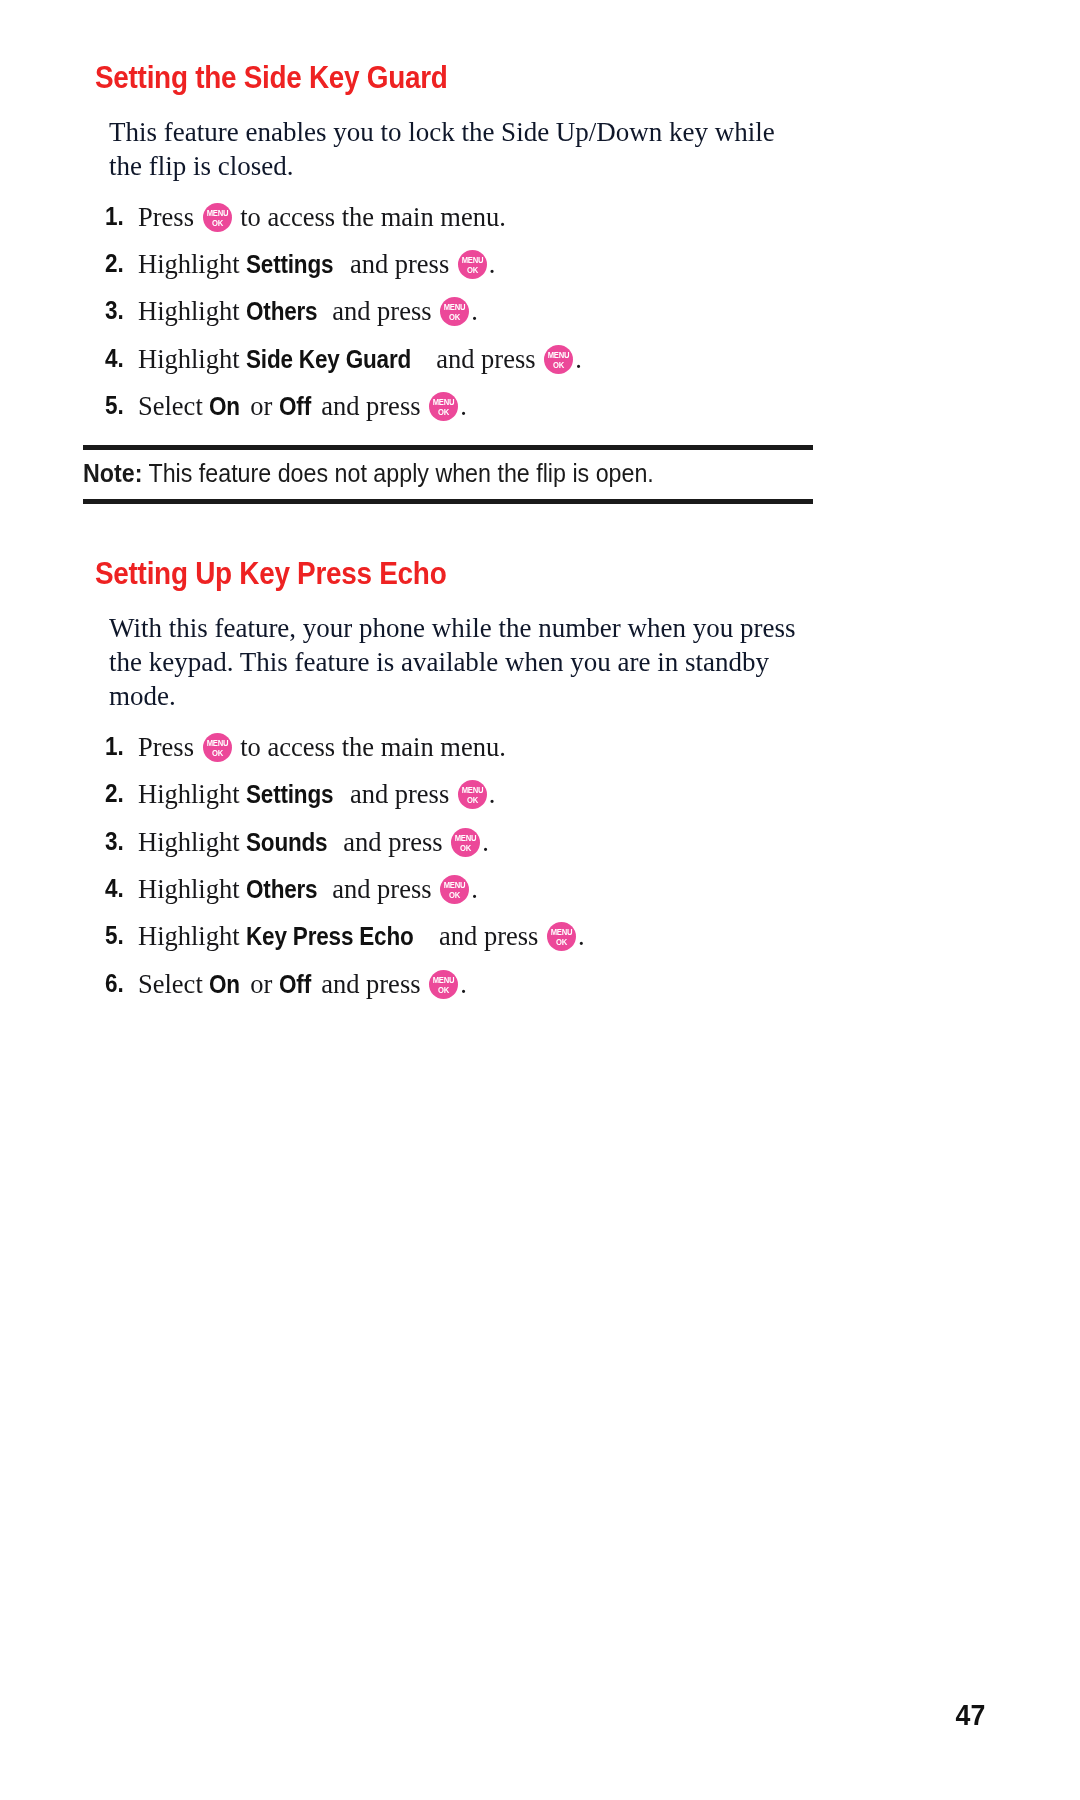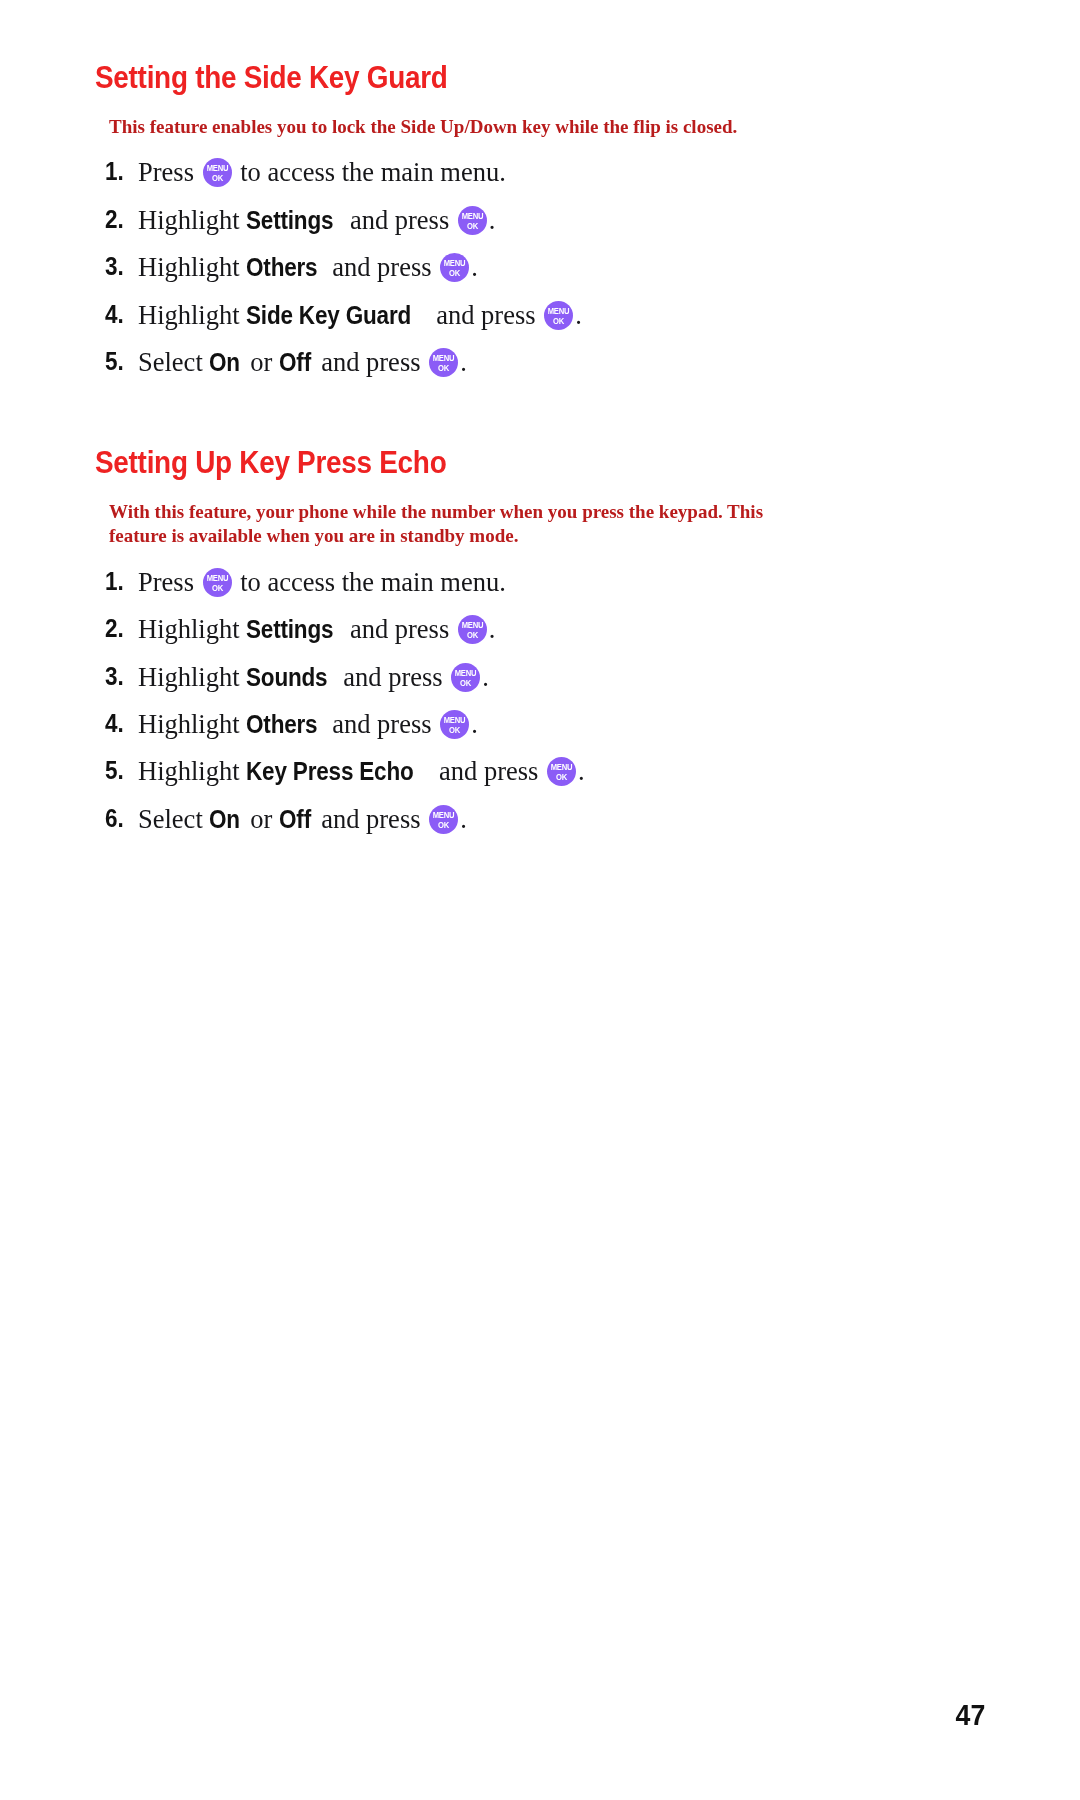--- a/index.html
+++ b/index.html
@@ -44,25 +44,24 @@
     margin: 0 0 20px 0;
     transform: scaleX(0.90);
     transform-origin: left center;
     white-space: nowrap;
   }
 
   
   p.body-para {
     margin: 0 0 14px 0;
     padding-left: 14px;
-    font-size: 19px;
+    font-size: 27px;
     line-height: 1.26;
-    color: #b91c1c;
+    color: #0f172a;
     max-width: 690px;
-    font-weight: bold;
   }
 
   
   ol.steps {
     list-style: none;
     margin: 0;
     padding: 0;
   }
   ol.steps li.step {
     position: relative;
@@ -118,21 +117,21 @@
     transform: scaleX(0.9);
     transform-origin: left center;
   }
 
   
   .menukey {
     display: inline-block;
     width: 29px;
     height: 29px;
     border-radius: 50%;
-    background: #8b5cf6;
+    background: #ec4899;
     vertical-align: -6px;
     position: relative;
     margin: 0 2px;
     overflow: hidden;
   }
   .menukey .l1, .menukey .l2 {
     position: absolute;
     left: 0;
     width: 100%;
     text-align: center;
@@ -220,20 +219,25 @@
         <span>Highlight </span><span class="term">Side Key Guard</span><span> and press </span><span class="menukey"><span class="l1">MENU</span><span class="l2">OK</span></span><span>.</span>
       </li>
 
       <li class="step">
         <span class="num">5.</span>
         <span>Select </span><span class="term">On</span><span> or </span><span class="term">Off</span><span> and press </span><span class="menukey"><span class="l1">MENU</span><span class="l2">OK</span></span><span>.</span>
       </li>
     </ol>
 
 
+    <div class="note-box">
+      <div class="note-line">
+        <span class="note-label">Note:</span><span> This feature does not apply when the flip is open.</span>
+      </div>
+    </div>
 
     <div class="section-gap"></div>
 
     <h2 class="section-title">Setting Up Key Press Echo</h2>
 
     <p class="body-para">With this feature, your phone while the number when you press the keypad. This feature is available when you are in standby mode.</p>
 
     <div class="pre-list-gap"></div>
 
     <ol class="steps">

